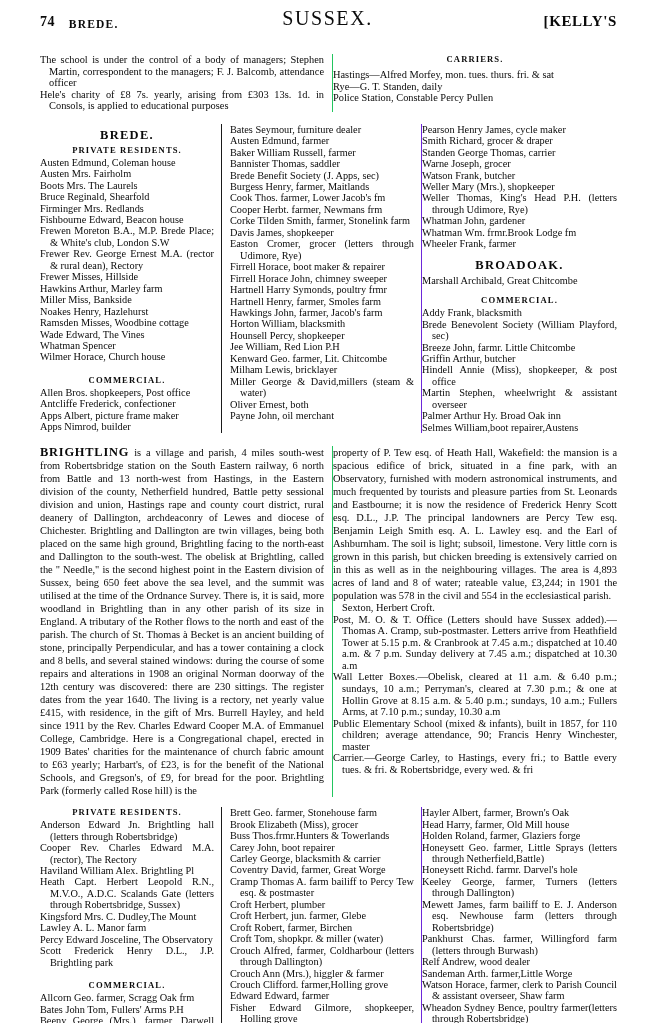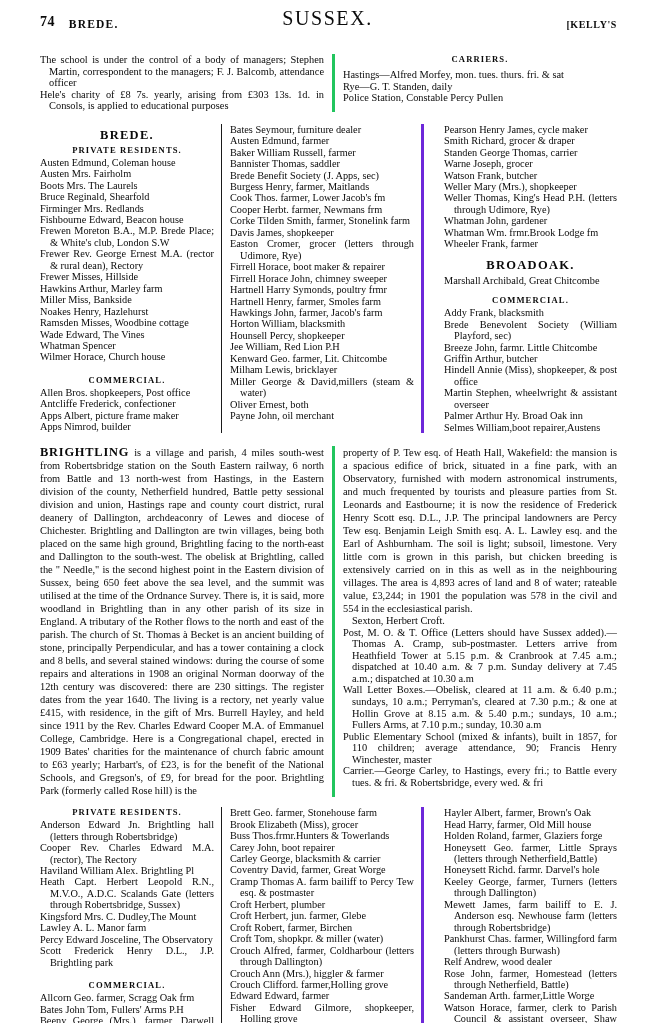--- a/index.html
+++ b/index.html
@@ -45,21 +45,21 @@
   .runhead .county {
     position: absolute;
     left: 0; right: 0;
     text-align: center;
     font-size: 20px;
     letter-spacing: 1.6px;
     font-weight: normal;
   }
   .runhead .pub {
     margin-left: auto;
-    font-size: 10px;
+    font-size: 15px;
     font-weight: bold;
     letter-spacing: 0.6px;
     z-index: 2;
   }
 
   
   .para {
     font-size: 10.4px;
     line-height: 13px;
     text-align: justify;
@@ -72,21 +72,21 @@
   .cols3 {
     display: flex;
     align-items: stretch;
   }
   .col {
     box-sizing: border-box;
     position: relative;
   }
   .col.c1 { width: 181px; padding-right: 7px; }
   .col.c2 { width: 200px; padding-left: 8px; padding-right: 7px; border-left: 1px solid #1a1a1a; }
-  .col.c3 { width: 196px; padding-left: 20px; border-left: 3px solid #6d28d9; }
+  .col.c3 { width: 196px; padding-left: 0; border-left: 1px solid #6d28d9; }
 
   .entry {
     font-size: 10.3px;
     line-height: 11.45px;
     padding-left: 10px;
     text-indent: -10px;
     text-align: justify;
     text-align-last: left;
     word-spacing: 0px;
   }
@@ -110,21 +110,21 @@
 
   
   .cols2 {
     display: flex;
     margin-top: 11px;
   }
   .acol {
     box-sizing: border-box;
   }
   .acol.a1 { width: 292px; padding-right: 8px; }
-  .acol.a2 { width: 285px; padding-left: 8px; border-left: 3px solid #22c55e; }
+  .acol.a2 { width: 285px; border-left: 1px solid #22c55e; }
 
   .drop {
     font-weight: bold;
     font-size: 12.4px;
     letter-spacing: 0.8px;
   }
   .pitem {
     font-size: 10.4px;
     line-height: 11.55px;
     text-align: justify;
@@ -304,21 +304,20 @@
     <div class="col c3">
       <div class="entry">Hayler Albert, farmer, Brown's Oak</div>
       <div class="entry">Head Harry, farmer, Old Mill house</div>
       <div class="entry">Holden Roland, farmer, Glaziers forge</div>
       <div class="entry justified">Honeysett Geo. farmer, Little Sprays (letters through Netherfield,Battle)</div>
       <div class="entry">Honeysett Richd. farmr. Darvel's hole</div>
       <div class="entry justified">Keeley George, farmer, Turners (letters through Dallington)</div>
       <div class="entry justified">Mewett James, farm bailiff to E. J. Anderson esq. Newhouse farm (letters through Robertsbridge)</div>
       <div class="entry justified">Pankhurst Chas. farmer, Willingford farm (letters through Burwash)</div>
       <div class="entry">Relf Andrew, wood dealer</div>
-      <div class="entry justified">Rose John, farmer, Homestead (letters through Netherfield, Battle)</div>
       <div class="entry">Sandeman Arth. farmer,Little Worge</div>
       <div class="entry justified">Watson Horace, farmer, clerk to Parish Council &amp; assistant overseer, Shaw farm</div>
       <div class="entry justified">Wheadon Sydney Bence, poultry farmer(letters through Robertsbridge)</div>
       <div class="entry">Whiteman George, farmer, Mud wall</div>
     </div>
   </div>
 
 </div>
 
 </body></html>

